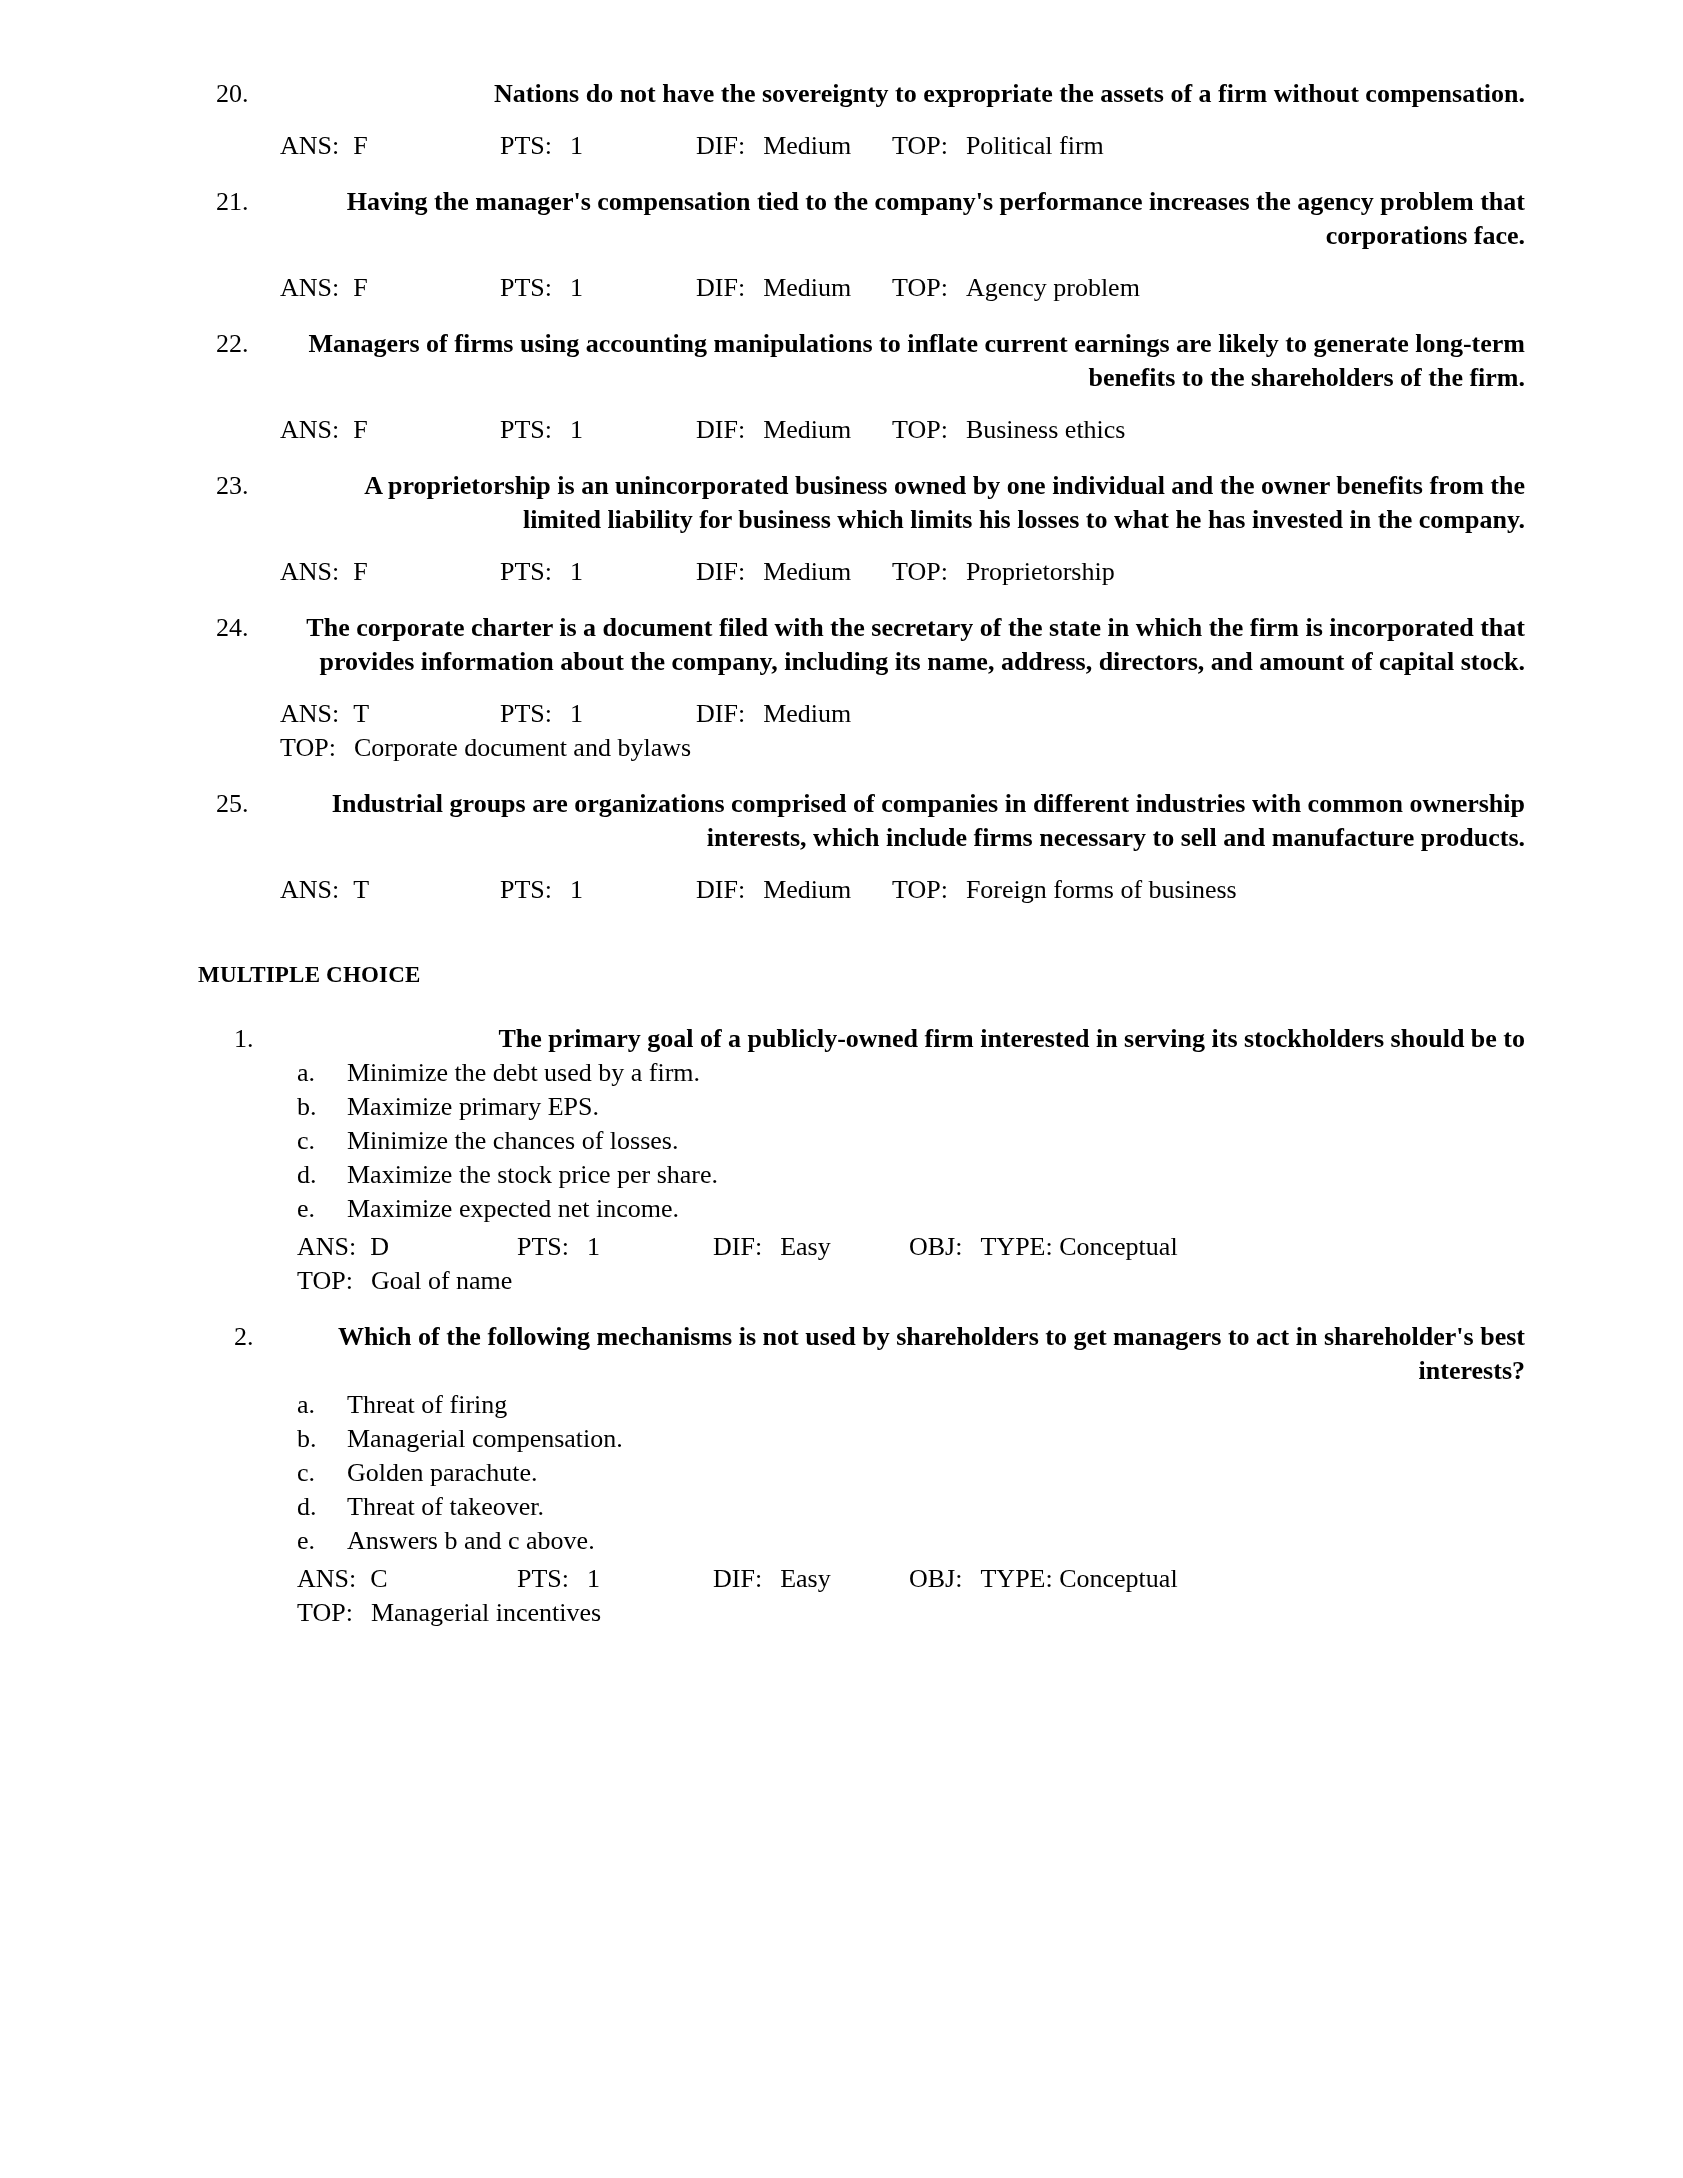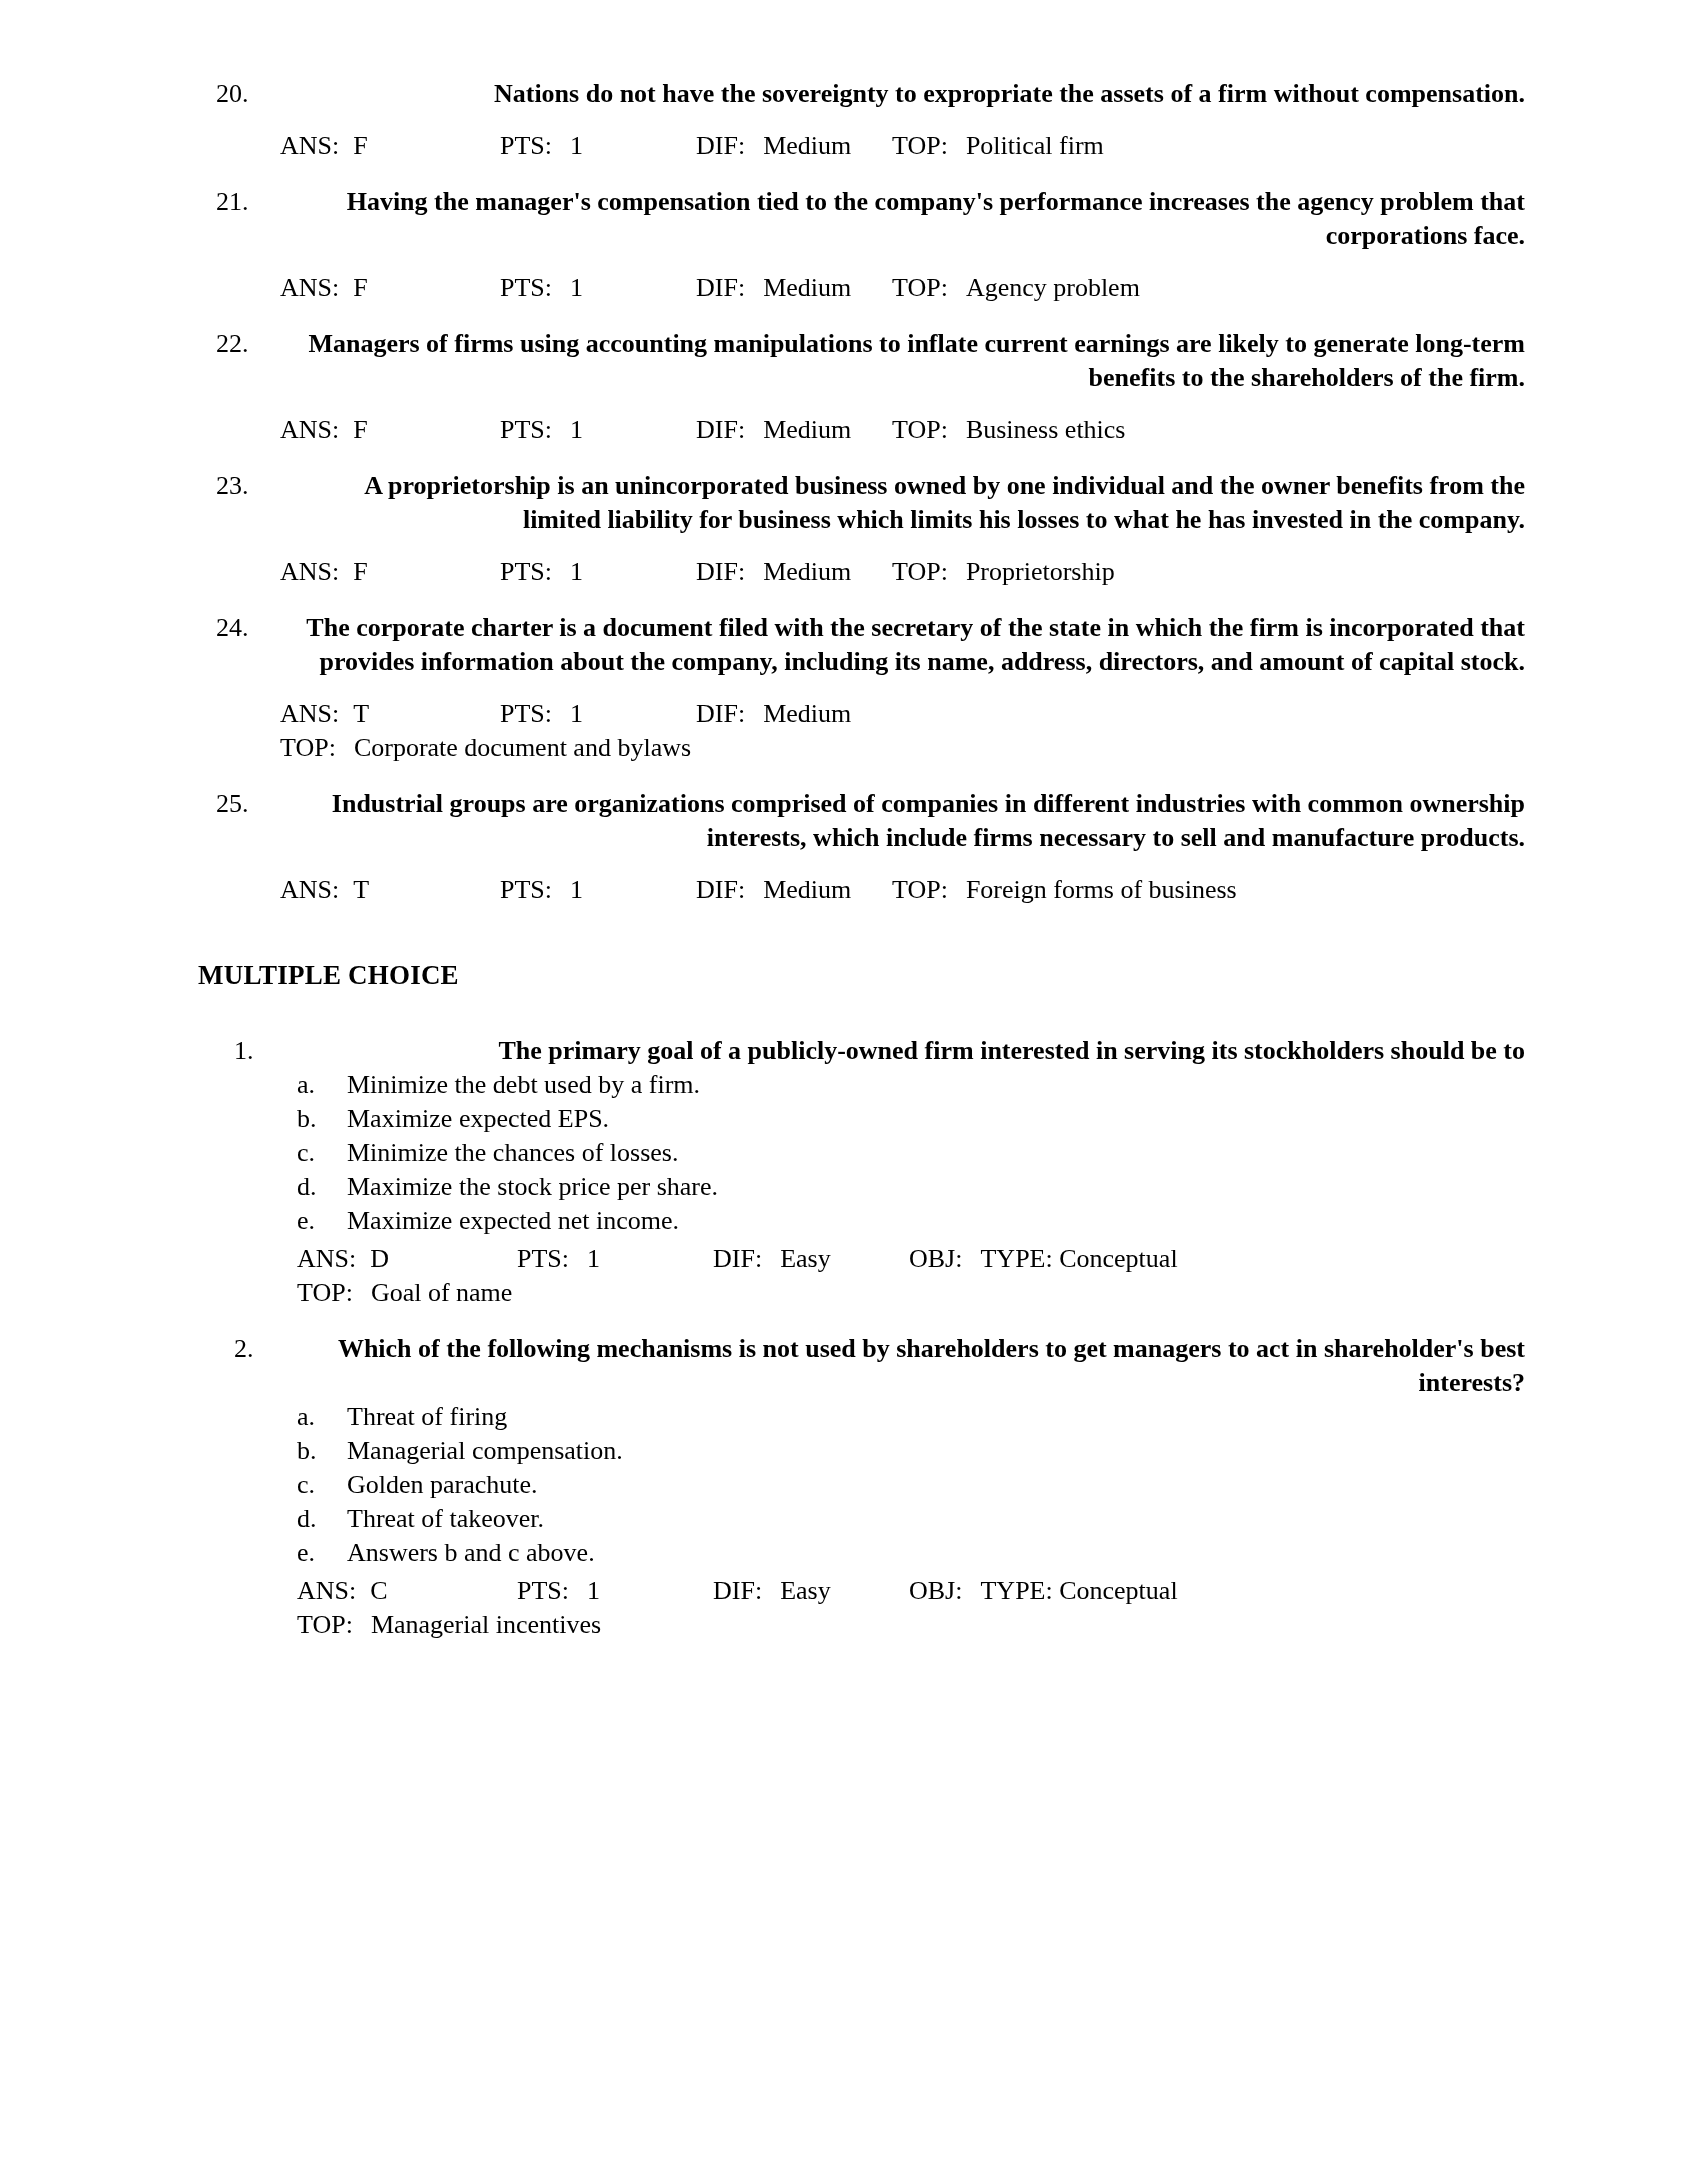--- a/index.html
+++ b/index.html
@@ -84,24 +84,24 @@
   .val-wide {
     display: inline-block;
     padding-left: 18px;
   }
 
   .gap-after-item { height: 22px; }
 
   
   .section-heading {
     font-weight: bold;
-    font-size: 27px;
+    font-size: 23px;
     line-height: 34px;
     margin-top: 51px;
-    margin-bottom: 42px;
+    margin-bottom: 30px;
     letter-spacing: 0.2px;
   }
 
   
   .mc-item {
     position: relative;
     padding-left: 99px;
   }
   .mc-item .num {
     position: absolute;
@@ -227,21 +227,21 @@
     <div class="mc-item">
       <span class="num">1.</span>
       <div class="stem">The primary goal of a publicly-owned firm interested in serving its stockholders should be to</div>
       <div class="mc-options">
         <div class="mc-option">
           <span class="opt-letter">a.</span>
           <span>Minimize the debt used by a firm.</span>
         </div>
         <div class="mc-option">
           <span class="opt-letter">b.</span>
-          <span>Maximize expected EPS.</span>
+          <span>Maximize primary EPS.</span>
         </div>
         <div class="mc-option">
           <span class="opt-letter">c.</span>
           <span>Minimize the chances of losses.</span>
         </div>
         <div class="mc-option">
           <span class="opt-letter">d.</span>
           <span>Maximize the stock price per share.</span>
         </div>
         <div class="mc-option">

